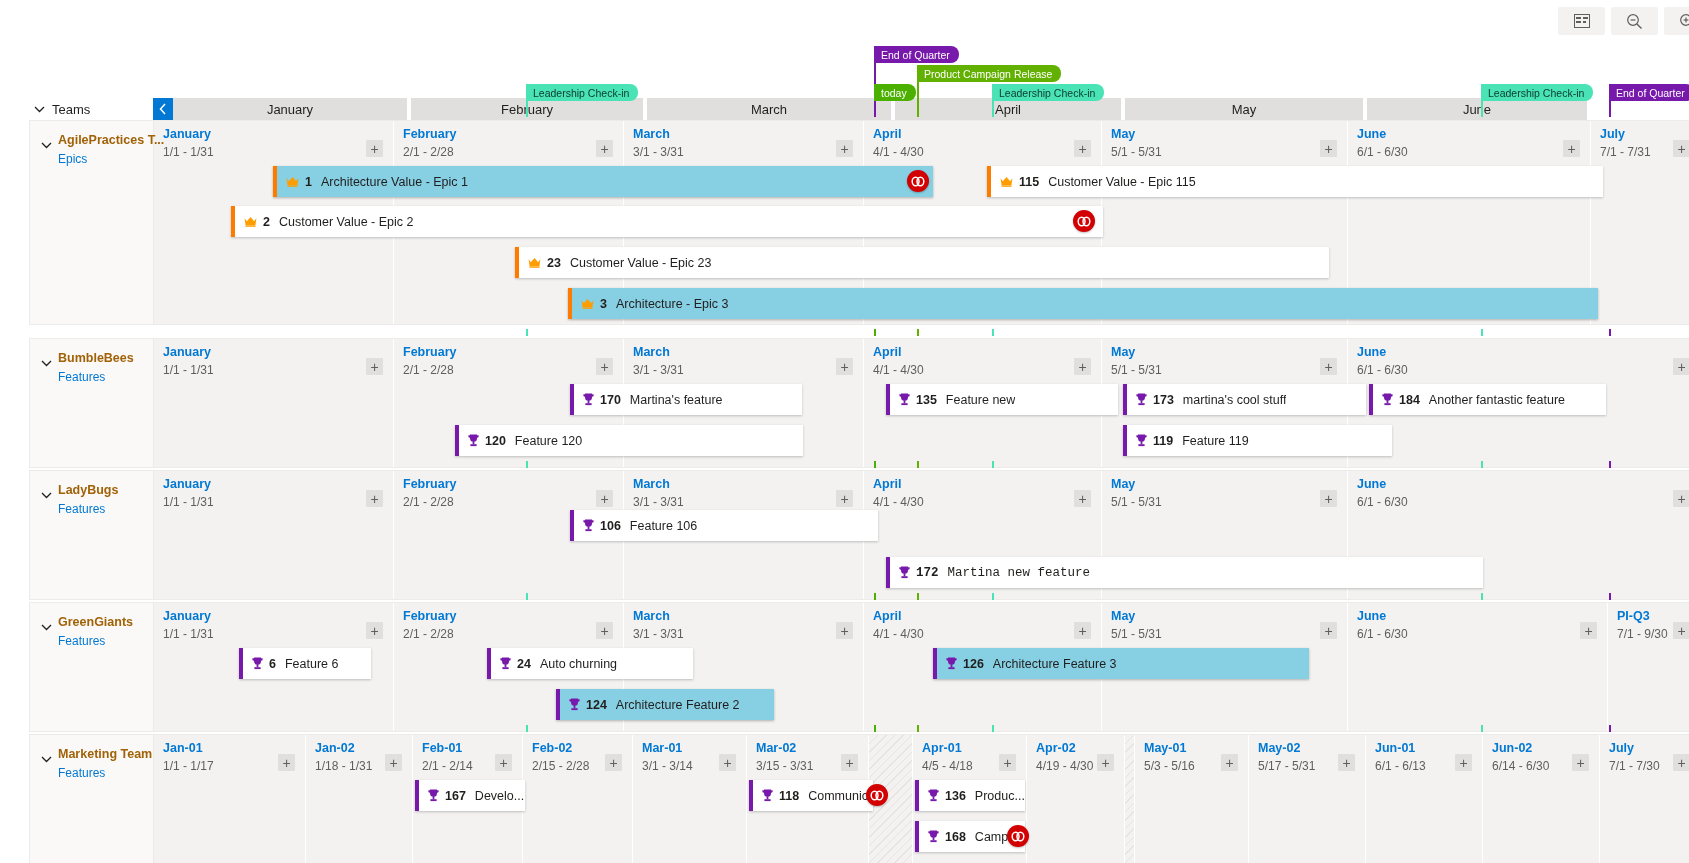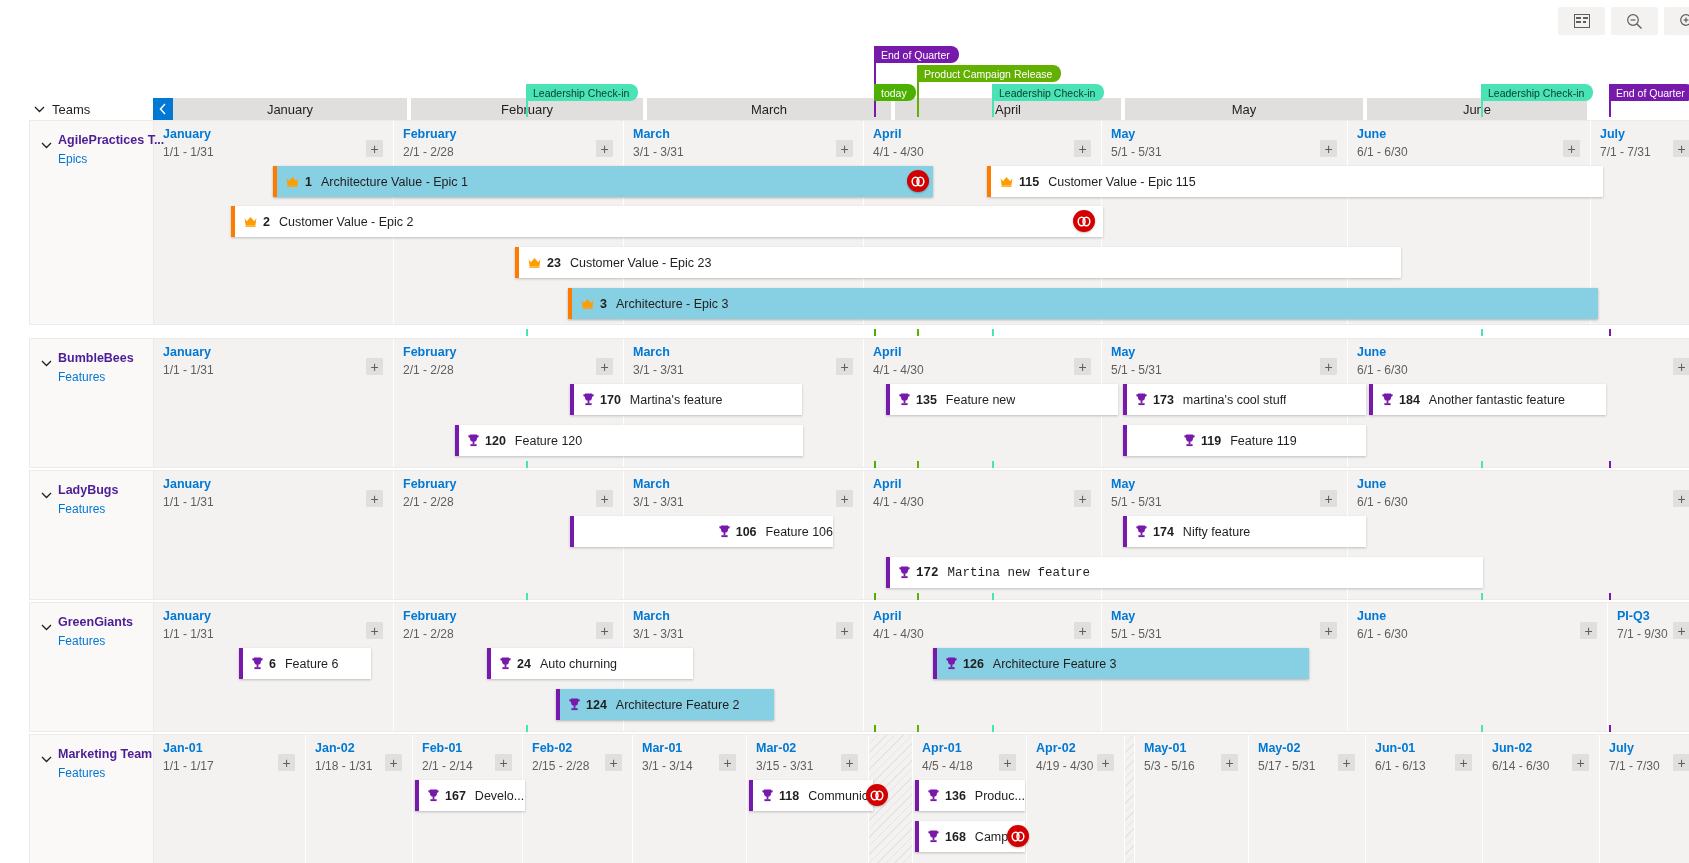--- a/index.html
+++ b/index.html
@@ -67,21 +67,21 @@
   .row-inner {
     position: absolute; left: 9px; top: 0; right: 9px; bottom: 0;
     background: #faf9f8; border: 1px solid #edebe9;
   }
   .team-label {
     position: absolute; left: 0; top: 0; width: 124px; height: 100%;
     background: #faf9f8; border-right: 1px solid #edebe9; z-index: 3;
   }
   .team-name {
     position: absolute; left: 28px; top: 12px;
-    font-size: 12.5px; font-weight: bold; color: #4c1d95; white-space: nowrap;
+    font-size: 12.5px; font-weight: bold; color: #a16207; white-space: nowrap;
   }
   .team-chevron {
     position: absolute; left: 11px; top: 14px; width: 12px; height: 12px;
     cursor: pointer;
   }
   .team-sub {
     position: absolute; left: 28px; top: 31px;
     font-size: 12px; color: #0078d4; cursor: pointer;
   }
 
@@ -322,21 +322,21 @@
             </span>
             <span class="cid">2</span>
             <span class="ctitle">Customer Value - Epic 2</span>
           </div>
           <div class="link-badge" style="left: 1043px; top: 89px;">
             <svg width="14" height="11" viewBox="0 0 14 11">
               <ellipse cx="4.6" cy="5.5" rx="3.4" ry="4.2" fill="none" stroke="#fff" stroke-width="1.5"></ellipse>
               <ellipse cx="9.4" cy="5.5" rx="3.4" ry="4.2" fill="none" stroke="#fff" stroke-width="1.5"></ellipse>
             </svg>
           </div>
-          <div class="card" style="left: 485px; width: 886px; top: 126px;">
+          <div class="card" style="left: 485px; width: 814px; top: 126px;">
             <div class="bar" style="background: rgb(255, 123, 0);"></div>
             <span class="ci">
               <svg width="13" height="11" viewBox="0 0 13 11">
                 <path d="M0.6 2.2 L2.9 5.2 L6.5 0.9 L10.1 5.2 L12.4 2.2 L11.4 9.4 L1.6 9.4 Z" fill="#ff9d00"></path>
                 <rect x="1.5" y="9.6" width="10" height="1.2" fill="#ff9d00"></rect>
               </svg>
             </span>
             <span class="cid">23</span>
             <span class="ctitle">Customer Value - Epic 23</span>
           </div>
@@ -455,21 +455,21 @@
                 <path d="M2 0.6 H9 V4.2 A3.5 3.5 0 0 1 2 4.2 Z" fill="#7719aa"></path>
                 <path d="M0.4 1.2 H2 V3.8 A1.6 1.6 0 0 1 0.4 2.2 Z" fill="#7719aa"></path>
                 <path d="M10.6 1.2 H9 V3.8 A1.6 1.6 0 0 0 10.6 2.2 Z" fill="#7719aa"></path>
                 <rect x="4.6" y="7.2" width="1.8" height="3" fill="#7719aa"></rect>
                 <rect x="2.4" y="10.2" width="6.2" height="1.9" fill="#7719aa"></rect>
               </svg>
             </span>
             <span class="cid">120</span>
             <span class="ctitle">Feature 120</span>
           </div>
-          <div class="card" style="left: 1093px; width: 243px; top: 86px; padding-left: 48px;">
+          <div class="card" style="left: 1093px; width: 269px; top: 86px;">
             <div class="bar" style="background: rgb(119, 25, 170);"></div>
             <span class="ci">
               <svg width="11" height="13" viewBox="0 0 11 13">
                 <path d="M2 0.6 H9 V4.2 A3.5 3.5 0 0 1 2 4.2 Z" fill="#7719aa"></path>
                 <path d="M0.4 1.2 H2 V3.8 A1.6 1.6 0 0 1 0.4 2.2 Z" fill="#7719aa"></path>
                 <path d="M10.6 1.2 H9 V3.8 A1.6 1.6 0 0 0 10.6 2.2 Z" fill="#7719aa"></path>
                 <rect x="4.6" y="7.2" width="1.8" height="3" fill="#7719aa"></rect>
                 <rect x="2.4" y="10.2" width="6.2" height="1.9" fill="#7719aa"></rect>
               </svg>
             </span>
@@ -510,47 +510,33 @@
             <div class="iter-dates">6/1 - 6/30</div>
             <div class="iter-add" style="left: 325px;">+</div>
           </div>
           <div class="team-label">
             <div class="team-chevron"><svg width="11" height="7" viewBox="0 0 11 7">
                 <path d="M1 1 L5.5 5.5 L10 1" fill="none" stroke="#201f1e" stroke-width="1.3"></path>
               </svg></div>
             <div class="team-name">LadyBugs</div>
             <div class="team-sub">Features</div>
           </div>
-          <div class="card" style="left: 540px; width: 263px; top: 45px; justify-content: flex-end;">
+          <div class="card" style="left: 540px; width: 308px; top: 39px;">
             <div class="bar" style="background: rgb(119, 25, 170);"></div>
             <span class="ci">
               <svg width="11" height="13" viewBox="0 0 11 13">
                 <path d="M2 0.6 H9 V4.2 A3.5 3.5 0 0 1 2 4.2 Z" fill="#7719aa"></path>
                 <path d="M0.4 1.2 H2 V3.8 A1.6 1.6 0 0 1 0.4 2.2 Z" fill="#7719aa"></path>
                 <path d="M10.6 1.2 H9 V3.8 A1.6 1.6 0 0 0 10.6 2.2 Z" fill="#7719aa"></path>
                 <rect x="4.6" y="7.2" width="1.8" height="3" fill="#7719aa"></rect>
                 <rect x="2.4" y="10.2" width="6.2" height="1.9" fill="#7719aa"></rect>
               </svg>
             </span>
             <span class="cid">106</span>
             <span class="ctitle">Feature 106</span>
-          </div>
-          <div class="card" style="left: 1093px; width: 243px; top: 45px;">
-            <div class="bar" style="background: rgb(119, 25, 170);"></div>
-            <span class="ci">
-              <svg width="11" height="13" viewBox="0 0 11 13">
-                <path d="M2 0.6 H9 V4.2 A3.5 3.5 0 0 1 2 4.2 Z" fill="#7719aa"></path>
-                <path d="M0.4 1.2 H2 V3.8 A1.6 1.6 0 0 1 0.4 2.2 Z" fill="#7719aa"></path>
-                <path d="M10.6 1.2 H9 V3.8 A1.6 1.6 0 0 0 10.6 2.2 Z" fill="#7719aa"></path>
-                <rect x="4.6" y="7.2" width="1.8" height="3" fill="#7719aa"></rect>
-                <rect x="2.4" y="10.2" width="6.2" height="1.9" fill="#7719aa"></rect>
-              </svg>
-            </span>
-            <span class="cid">174</span>
-            <span class="ctitle">Nifty feature</span>
           </div>
           <div class="card" style="left: 856px; width: 597px; top: 86px; font-family: Liberation Mono, monospace;">
             <div class="bar" style="background: rgb(119, 25, 170);"></div>
             <span class="ci">
               <svg width="11" height="13" viewBox="0 0 11 13">
                 <path d="M2 0.6 H9 V4.2 A3.5 3.5 0 0 1 2 4.2 Z" fill="#7719aa"></path>
                 <path d="M0.4 1.2 H2 V3.8 A1.6 1.6 0 0 1 0.4 2.2 Z" fill="#7719aa"></path>
                 <path d="M10.6 1.2 H9 V3.8 A1.6 1.6 0 0 0 10.6 2.2 Z" fill="#7719aa"></path>
                 <rect x="4.6" y="7.2" width="1.8" height="3" fill="#7719aa"></rect>
                 <rect x="2.4" y="10.2" width="6.2" height="1.9" fill="#7719aa"></rect>

